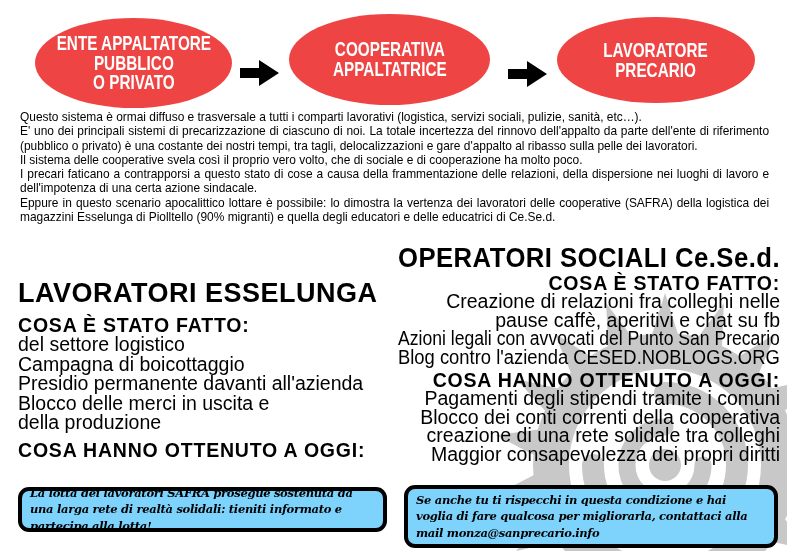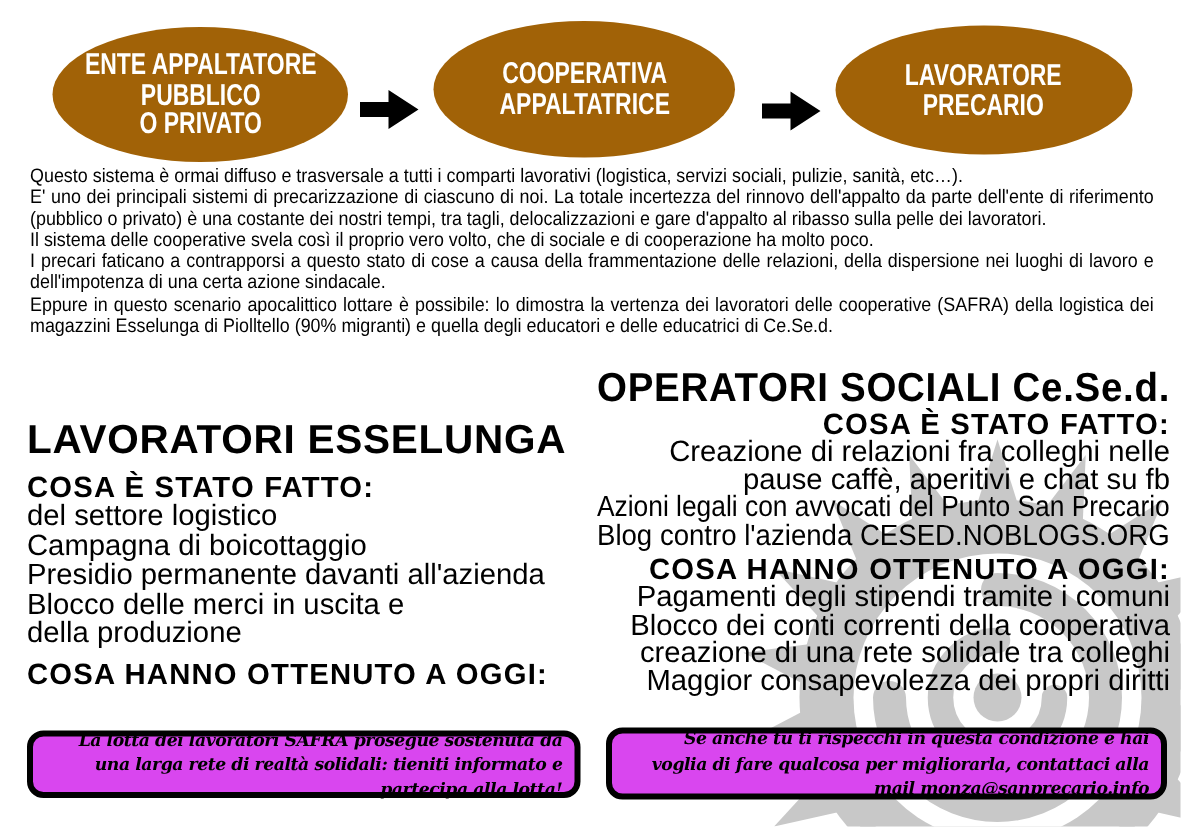--- a/index.html
+++ b/index.html
@@ -3,21 +3,21 @@
 <meta charset="utf-8">
 <style>
   html,body{margin:0;padding:0;}
   body{
     width:787px;height:551px;position:relative;overflow:hidden;
     background:#ffffff;color:#000;
     font-family:"Liberation Sans",sans-serif;
   }
   
   .flow-node{
-    position:absolute;background:#a16207;border-radius:50%;
+    position:absolute;background:#ef4444;border-radius:50%;
     display:flex;align-items:center;justify-content:center;
     color:#fff;text-align:center;z-index:2;
   }
   #node-ente{left:35px;top:18px;width:197px;height:90px;}
   #node-coop{left:289px;top:14px;width:201px;height:91px;}
   #node-lav{left:557px;top:17px;width:198px;height:86px;}
   .flow-label{font-weight:bold;font-size:18px;line-height:17.5px;letter-spacing:0;transform:scale(0.85,1.12);}
   .flow-arrow{position:absolute;z-index:2;}
   #arrow-1{left:240px;top:59px;}
   #arrow-2{left:508px;top:60px;}
@@ -37,27 +37,27 @@
   .sec-head{font-size:19.5px;line-height:19px;font-weight:bold;letter-spacing:0.8px;white-space:nowrap;}
   #col-esselunga .sec-head.first{margin-top:11px;}
   #col-esselunga .sec-head.second{margin-top:8px;}
   #col-cesed .sec-head{line-height:18px;}
   #col-cesed .sec-head.first{margin-top:4px;}
   #col-cesed .sec-head.second{margin-top:4px;}
   .list-line{font-size:19.5px;line-height:19.5px;white-space:nowrap;}
   #col-cesed .list-line{line-height:18.7px;}
   
   .note-box{
-    position:absolute;z-index:3;background:#d946ef;
+    position:absolute;z-index:3;background:#7dd3fc;
     border:4px solid #000;border-radius:11px;box-sizing:border-box;
     display:flex;align-items:center;justify-content:center;
-    text-align:right;padding:12px 8px;
+    text-align:left;padding:12px 8px;
   }
   #note-safra{left:18px;top:487px;width:369px;height:45px;}
-  #note-contact{left:404px;top:485px;width:374px;height:48px;}
+  #note-contact{left:404px;top:485px;width:374px;height:63px;}
   .note-text{
     font-family:"DejaVu Serif",serif;font-style:italic;font-weight:bold;
     font-size:11.5px;line-height:1.45;letter-spacing:-0.3px;
   }
   
   .watermark{position:absolute;left:465px;top:255px;z-index:0;pointer-events:none;}
 </style>
 </head>
 <body>
 

